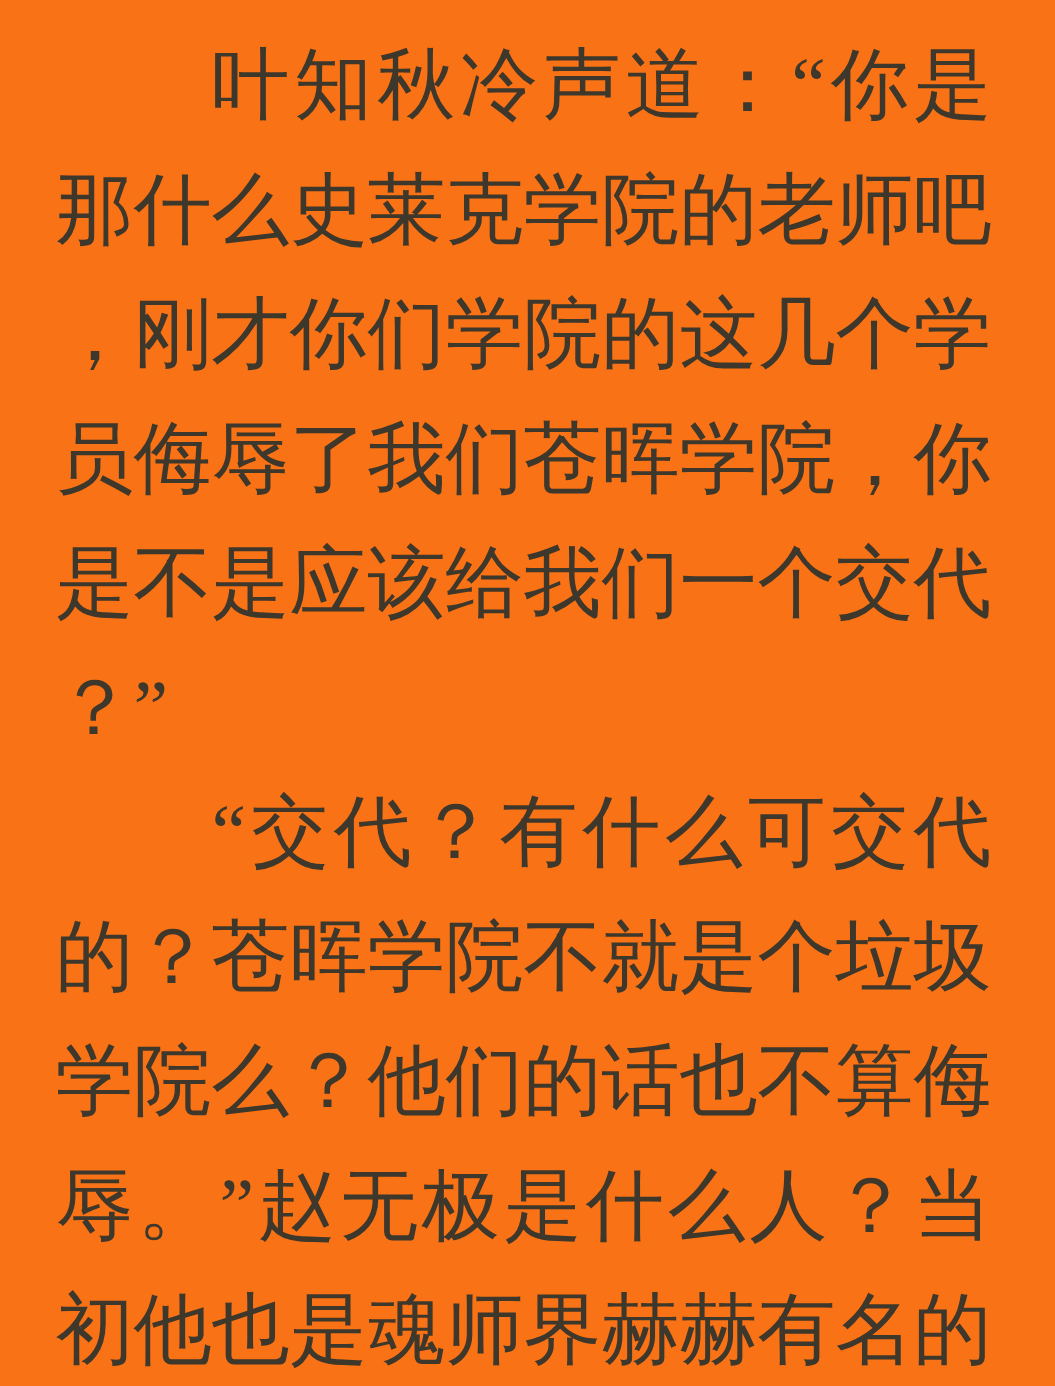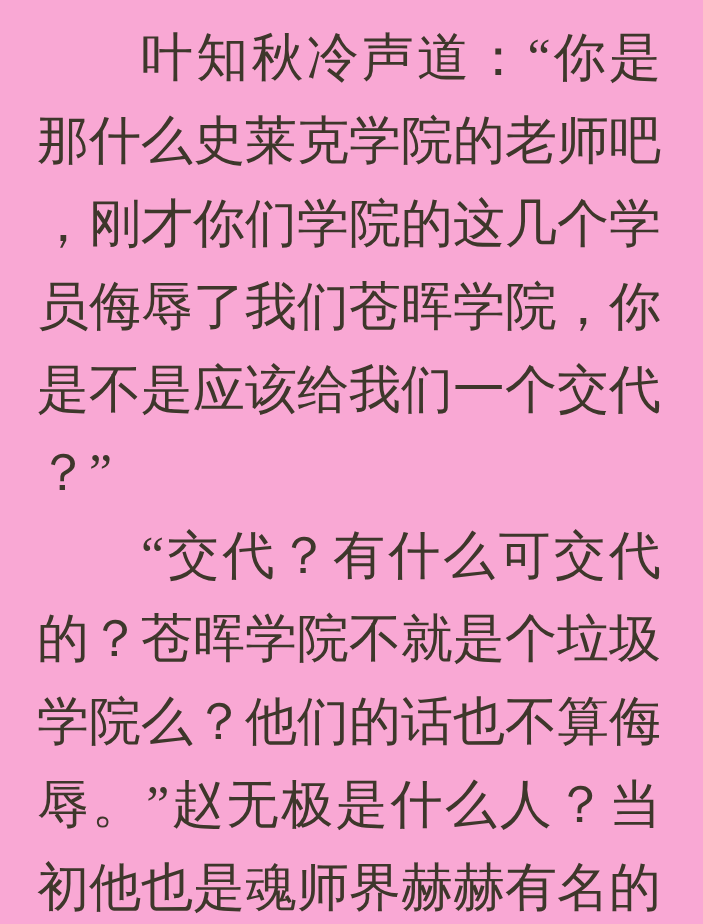--- a/index.html
+++ b/index.html
@@ -28,16 +28,16 @@
   }
   .reader-page p {
     margin: 0;
     padding: 0;
     text-indent: 2em;
   }
 </style>
 </head>
 <body style="background-color: rgb(213, 204, 193);">
 
-<div class="reader-page" style="background-color: #f9a8d4; color: rgb(62, 55, 43);">
+<div class="reader-page" style="background-color: #f97316; color: rgb(62, 55, 43);">
   <p>叶知秋冷声道：“你是那什么史莱克学院的老师吧，刚才你们学院的这几个学员侮辱了我们苍晖学院，你是不是应该给我们一个交代？”</p>
   <p>“交代？有什么可交代的？苍晖学院不就是个垃圾学院么？他们的话也不算侮辱。”赵无极是什么人？当初他也是魂师界赫赫有名的</p>
 </div>
 
 </body></html>

